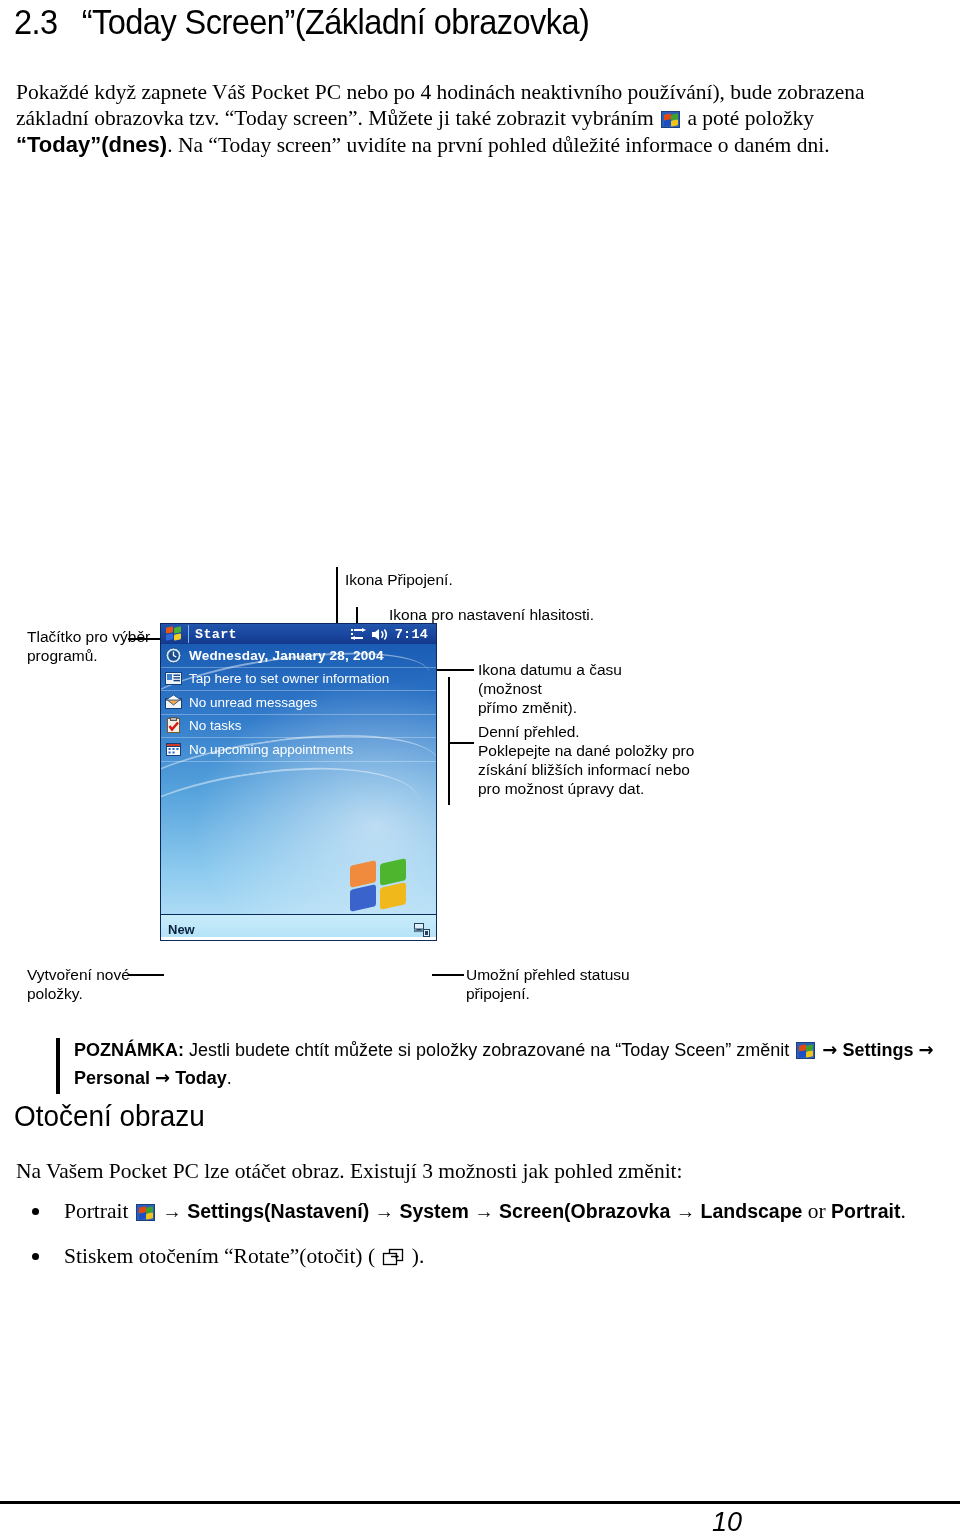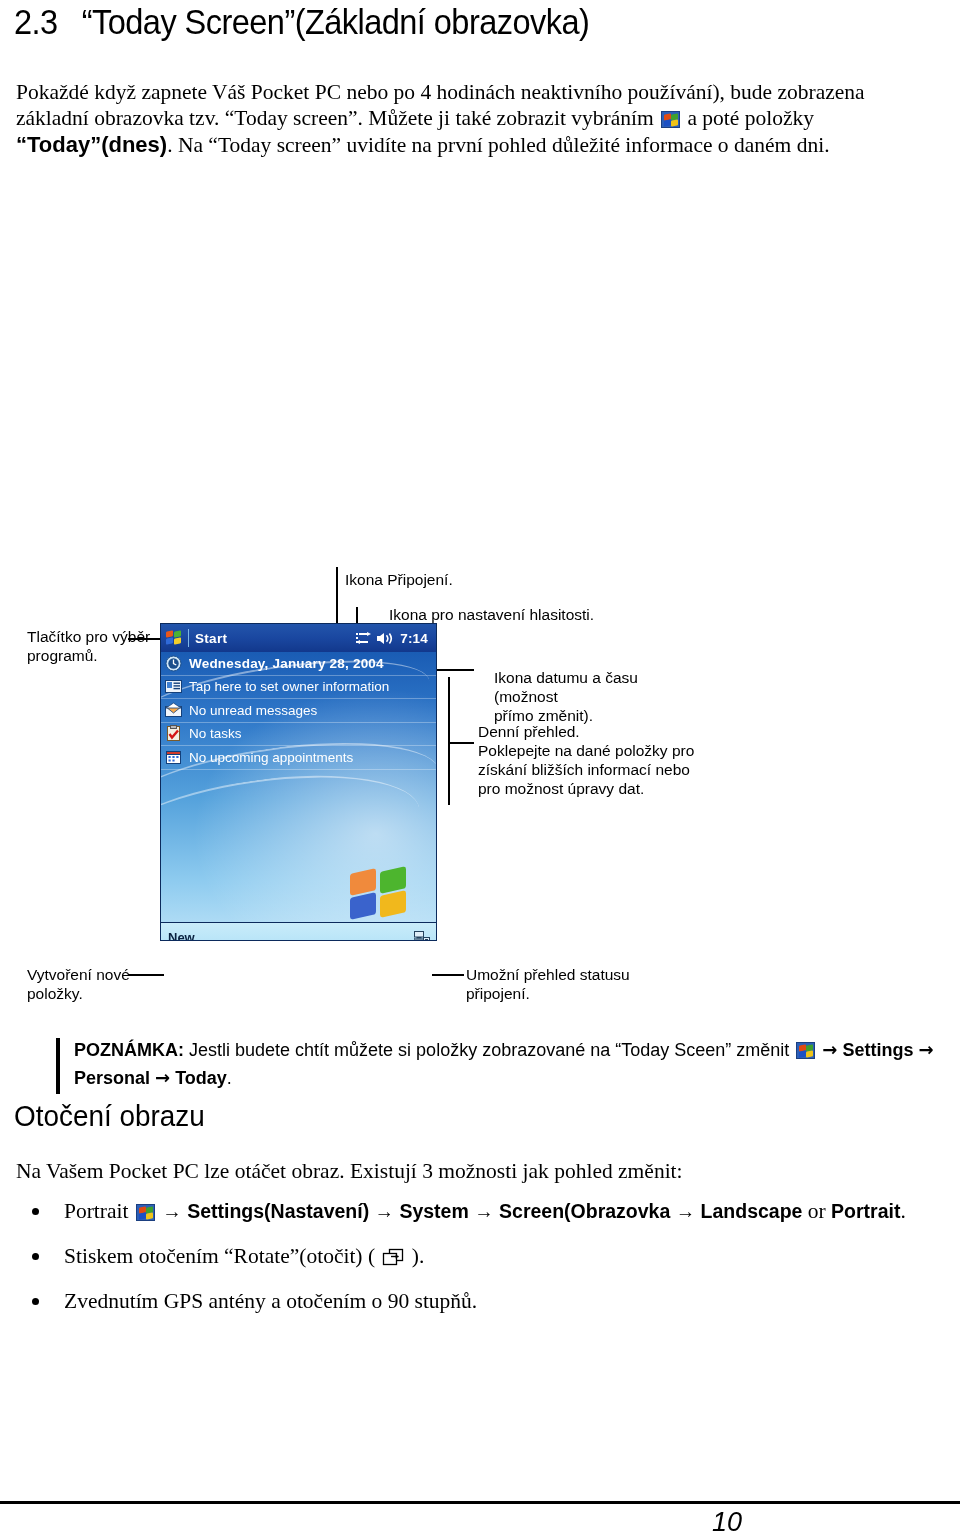--- a/index.html
+++ b/index.html
@@ -110,25 +110,26 @@
     width: 277px;
     height: 318px;
     border: 1px solid #0b2a5c;
     box-sizing: border-box;
     overflow: hidden;
     font-family: "Liberation Sans", sans-serif;
   }
 
   #pda-titlebar {
     position: relative;
-    height: 28px;
+    height: 20px;
     background: linear-gradient(to bottom, #2255ab 0%, #1a47a0 50%, #12388c 100%);
     display: flex;
     align-items: center;
     color: #ffffff;
+    font-family: Liberation Mono, monospace;
   }
   #pda-start-flag {
     width: 19px;
     height: 16px;
     margin-left: 4px;
     position: relative;
     flex: 0 0 auto;
   }
   #pda-start-flag i {
     position: absolute;
@@ -366,21 +367,21 @@
   <div class="callout" style="left:345px; top:15px;">Ikona Připojení.</div>
   <div class="leader-v" style="left:336px; top:12px; height:64px;"></div>
 
   <div class="callout" style="left:365px; top:50px;margin-left:24px;">Ikona pro nastavení hlasitosti.</div>
   <div class="leader-v" style="left:356px; top:52px; height:26px;"></div>
 
   <div class="callout" style="left:27px; top:72px; width:125px;">Tlačítko pro výběr
 programů.</div>
   <div class="leader-h" style="left:128px; top:83px; width:36px;"></div>
 
-  <div class="callout" style="left:494px; top:105px; width:210px;margin-top:8px;">Ikona datumu a času (možnost
+  <div class="callout" style="left:478px; top:105px; width:210px;">Ikona datumu a času (možnost
 přímo změnit).</div>
   <div class="leader-h" style="left:432px; top:114px; width:42px;"></div>
 
   <div class="callout" style="left:478px; top:167px; width:220px;">Denní přehled.
 Poklepejte na dané položky pro
 získání bližších informací nebo
 pro možnost úpravy dat.</div>
   <div class="leader-v" style="left:448px; top:122px; height:128px;"></div>
   <div class="leader-h" style="left:450px; top:187px; width:24px;"></div>
 
@@ -530,20 +531,17 @@
     <span class="dot"></span><span>Stiskem otočením “Rotate”(otočit) ( </span><span class="rotate-icon">
       <svg width="22" height="19" viewBox="0 0 22 19">
         <rect x="7.5" y="1.5" width="13" height="11" fill="#ffffff" stroke="#000" stroke-width="1.3"></rect>
         <rect x="1.5" y="5.5" width="13" height="11" fill="#ffffff" stroke="#000" stroke-width="1.3"></rect>
         <path d="M9 8.5 L16.5 8.5" stroke="#000" stroke-width="1.4" fill="none"></path>
         <polygon points="16.8,8.5 13.6,6.6 13.6,10.4" fill="#000"></polygon>
       </svg>
     </span><span> ).</span>
   </div>
 
-  <div class="bullet-item">
-    <span class="dot"></span><span>Zvednutím GPS antény a otočením o 90 stupňů.</span>
-  </div>
 
 </div>
 
 <div id="footer-rule"></div>
 <div id="page-number">10</div>
 
 </body></html>

